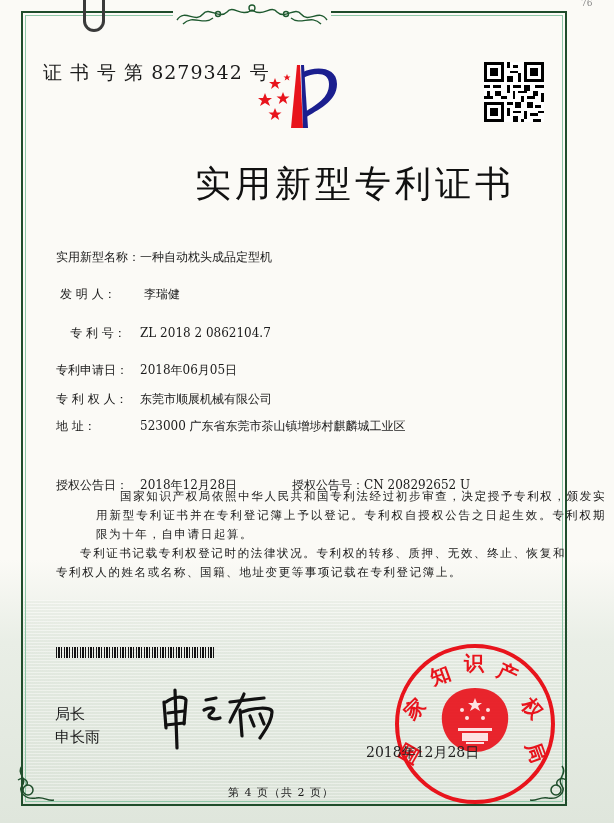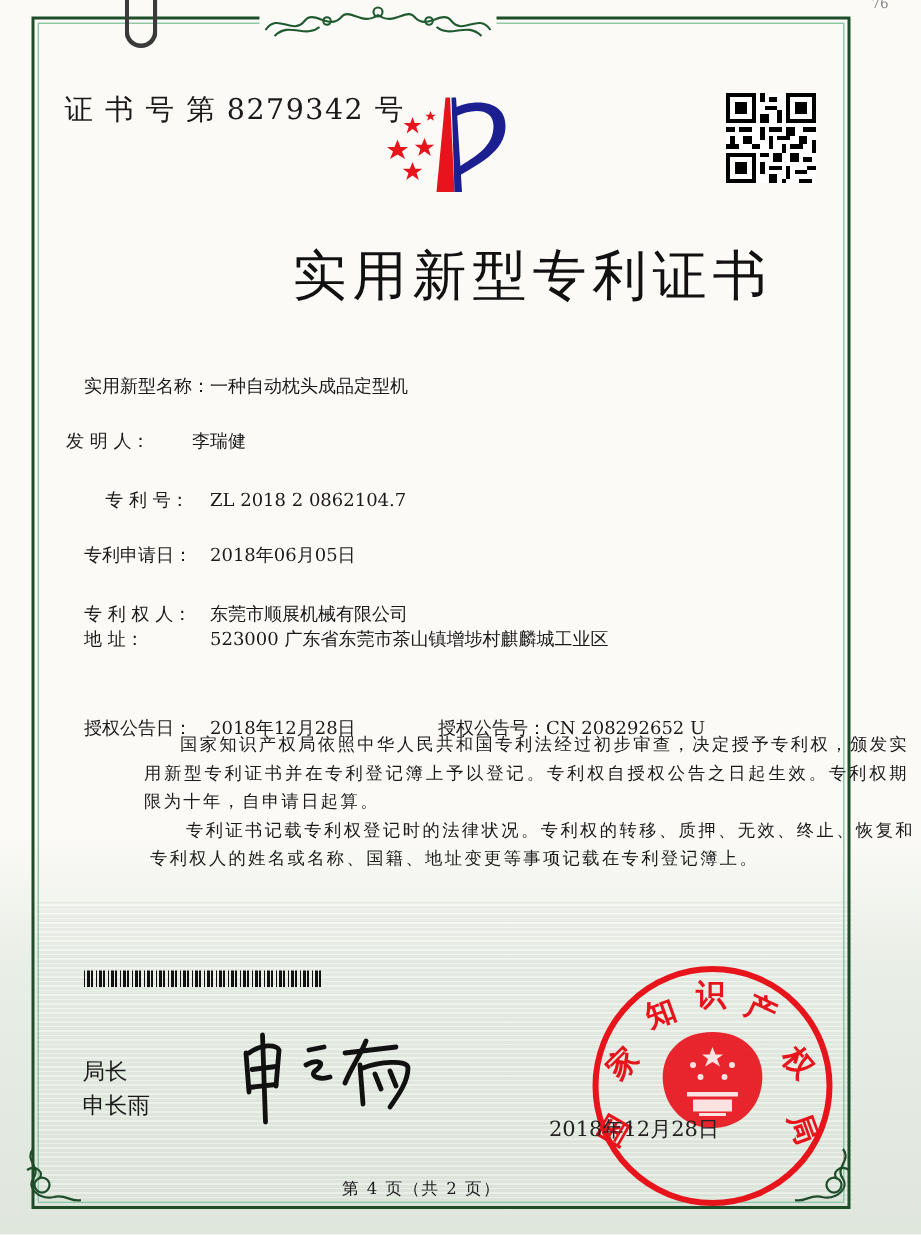--- a/index.html
+++ b/index.html
@@ -176,44 +176,44 @@
       <rect x="19" y="17" width="2" height="1"></rect>
     </g>
   </svg>
 </div>
 
 <div class="abs title">实用新型专利证书</div>
 
 <div class="abs field" style="left:56px; top:233px;">
   <span class="lbl">实用新型名称：</span><span>一种自动枕头成品定型机</span>
 </div>
-<div class="abs field" style="left:44px; top:270px;">
+<div class="abs field" style="left:60px; top:270px;">
   <span class="lbl" style="width:84px; letter-spacing:0;">发    明    人：</span><span>李瑞健</span>
 </div>
 <div class="abs field" style="left:56px; top:309px;">
   <span class="lbl" style="width:84px;text-align:center;">专    利    号：</span><span>ZL 2018 2 0862104.7</span>
 </div>
 <div class="abs field" style="left:56px; top:346px;">
   <span class="lbl" style="width:84px;">专利申请日：</span><span>2018年06月05日</span>
 </div>
-<div class="abs field" style="left:56px; top:385px;">
+<div class="abs field" style="left:56px; top:375px;">
   <span class="lbl" style="width:84px;">专 利 权 人：</span><span>东莞市顺展机械有限公司</span>
 </div>
 <div class="abs field" style="left:56px; top:402px;">
   <span class="lbl" style="width:84px;">地          址：</span><span>523000 广东省东莞市茶山镇增埗村麒麟城工业区</span>
 </div>
 <div class="abs field" style="left:56px; top:461px;">
   <span class="lbl" style="width:84px;">授权公告日：</span><span>2018年12月28日</span>
 </div>
 <div class="abs field" style="left:292px; top:461px;">
   <span class="lbl">授权公告号：</span><span>CN 208292652 U</span>
 </div>
 
 <div class="abs para" style="top:487px; text-indent:24px;margin-left:40px;">国家知识产权局依照中华人民共和国专利法经过初步审查，决定授予专利权，颁发实用新型专利证书并在专利登记簿上予以登记。专利权自授权公告之日起生效。专利权期限为十年，自申请日起算。</div>
-<div class="abs para" style="top:544px; text-indent:24px;margin-left:44px;">专利证书记载专利权登记时的法律状况。专利权的转移、质押、无效、终止、恢复和专利权人的姓名或名称、国籍、地址变更等事项记载在专利登记簿上。</div>
+<div class="abs para" style="top:544px; text-indent:24px;">专利证书记载专利权登记时的法律状况。专利权的转移、质押、无效、终止、恢复和专利权人的姓名或名称、国籍、地址变更等事项记载在专利登记簿上。</div>
 
 <div class="abs barcode"></div>
 
 <div class="abs director-title">局长</div>
 <div class="abs director-name">申长雨</div>
 <div class="abs signature">
   <svg width="130" height="70" viewBox="0 0 130 70">
     <g fill="none" stroke="#111" stroke-width="3.2" stroke-linecap="round" stroke-linejoin="round">
       <path d="M4 22 L6 48"></path>
       <path d="M6 22 C14 16, 24 16, 26 20 L24 44"></path>

